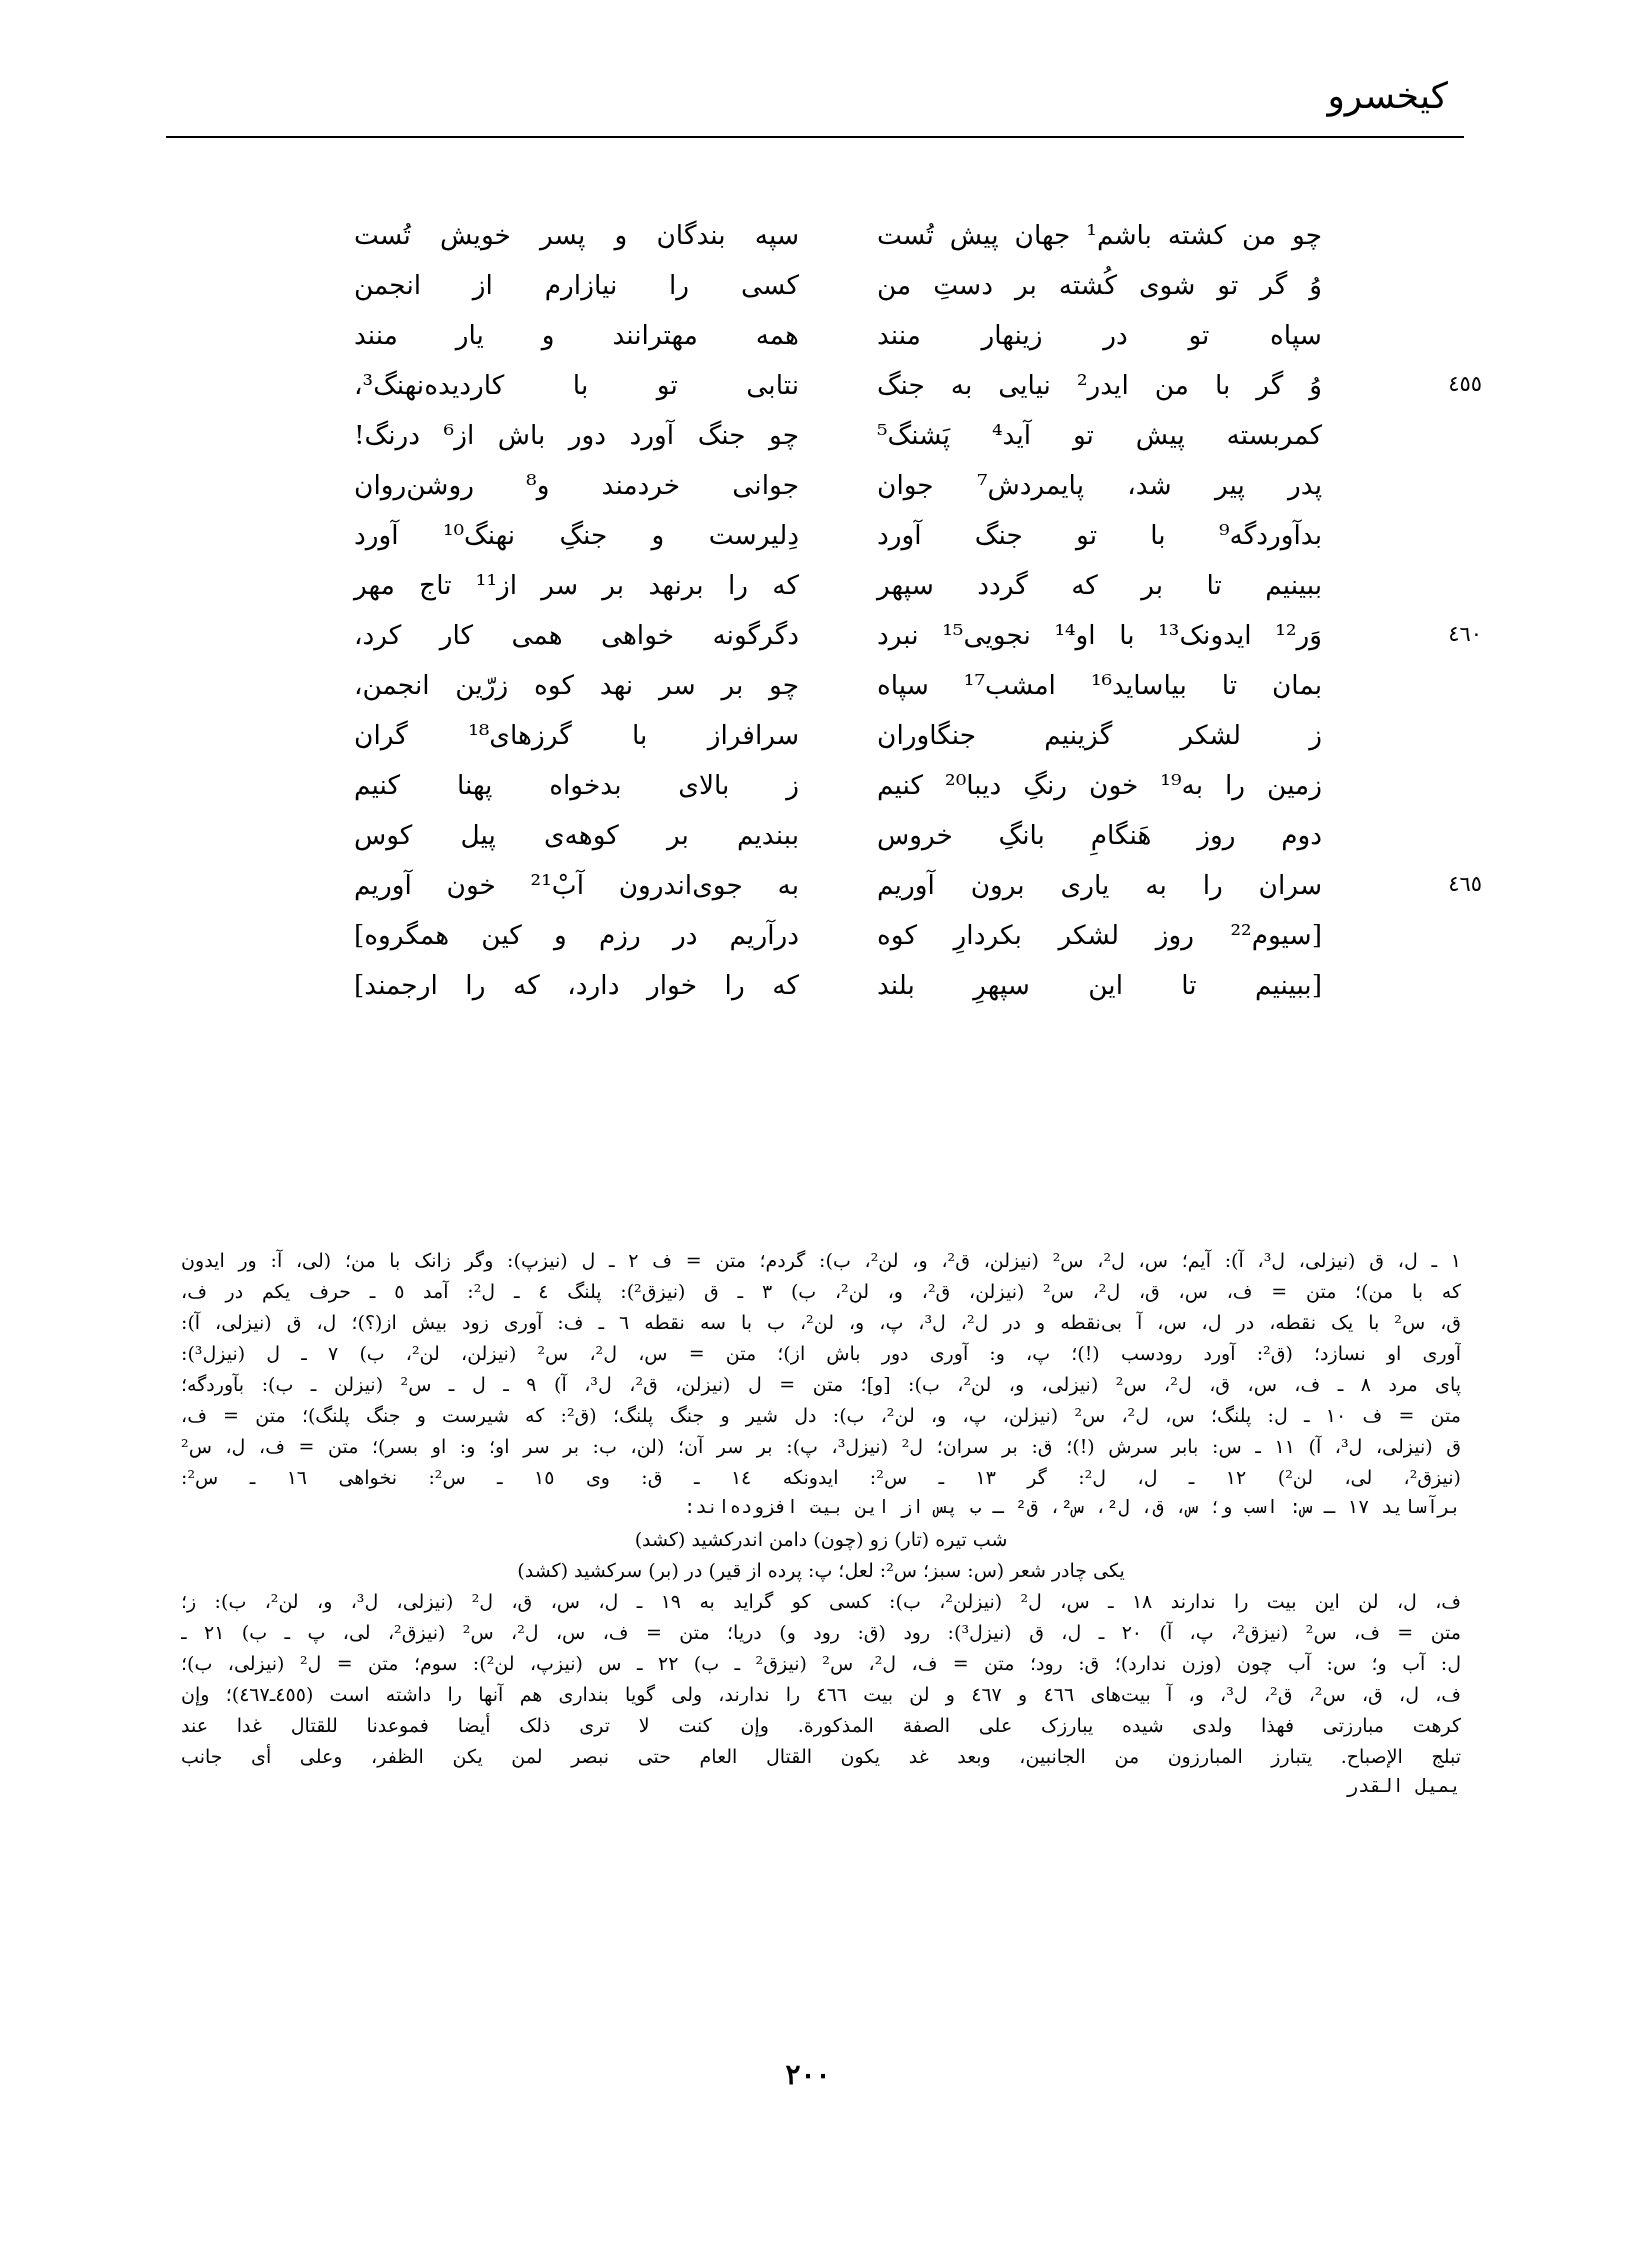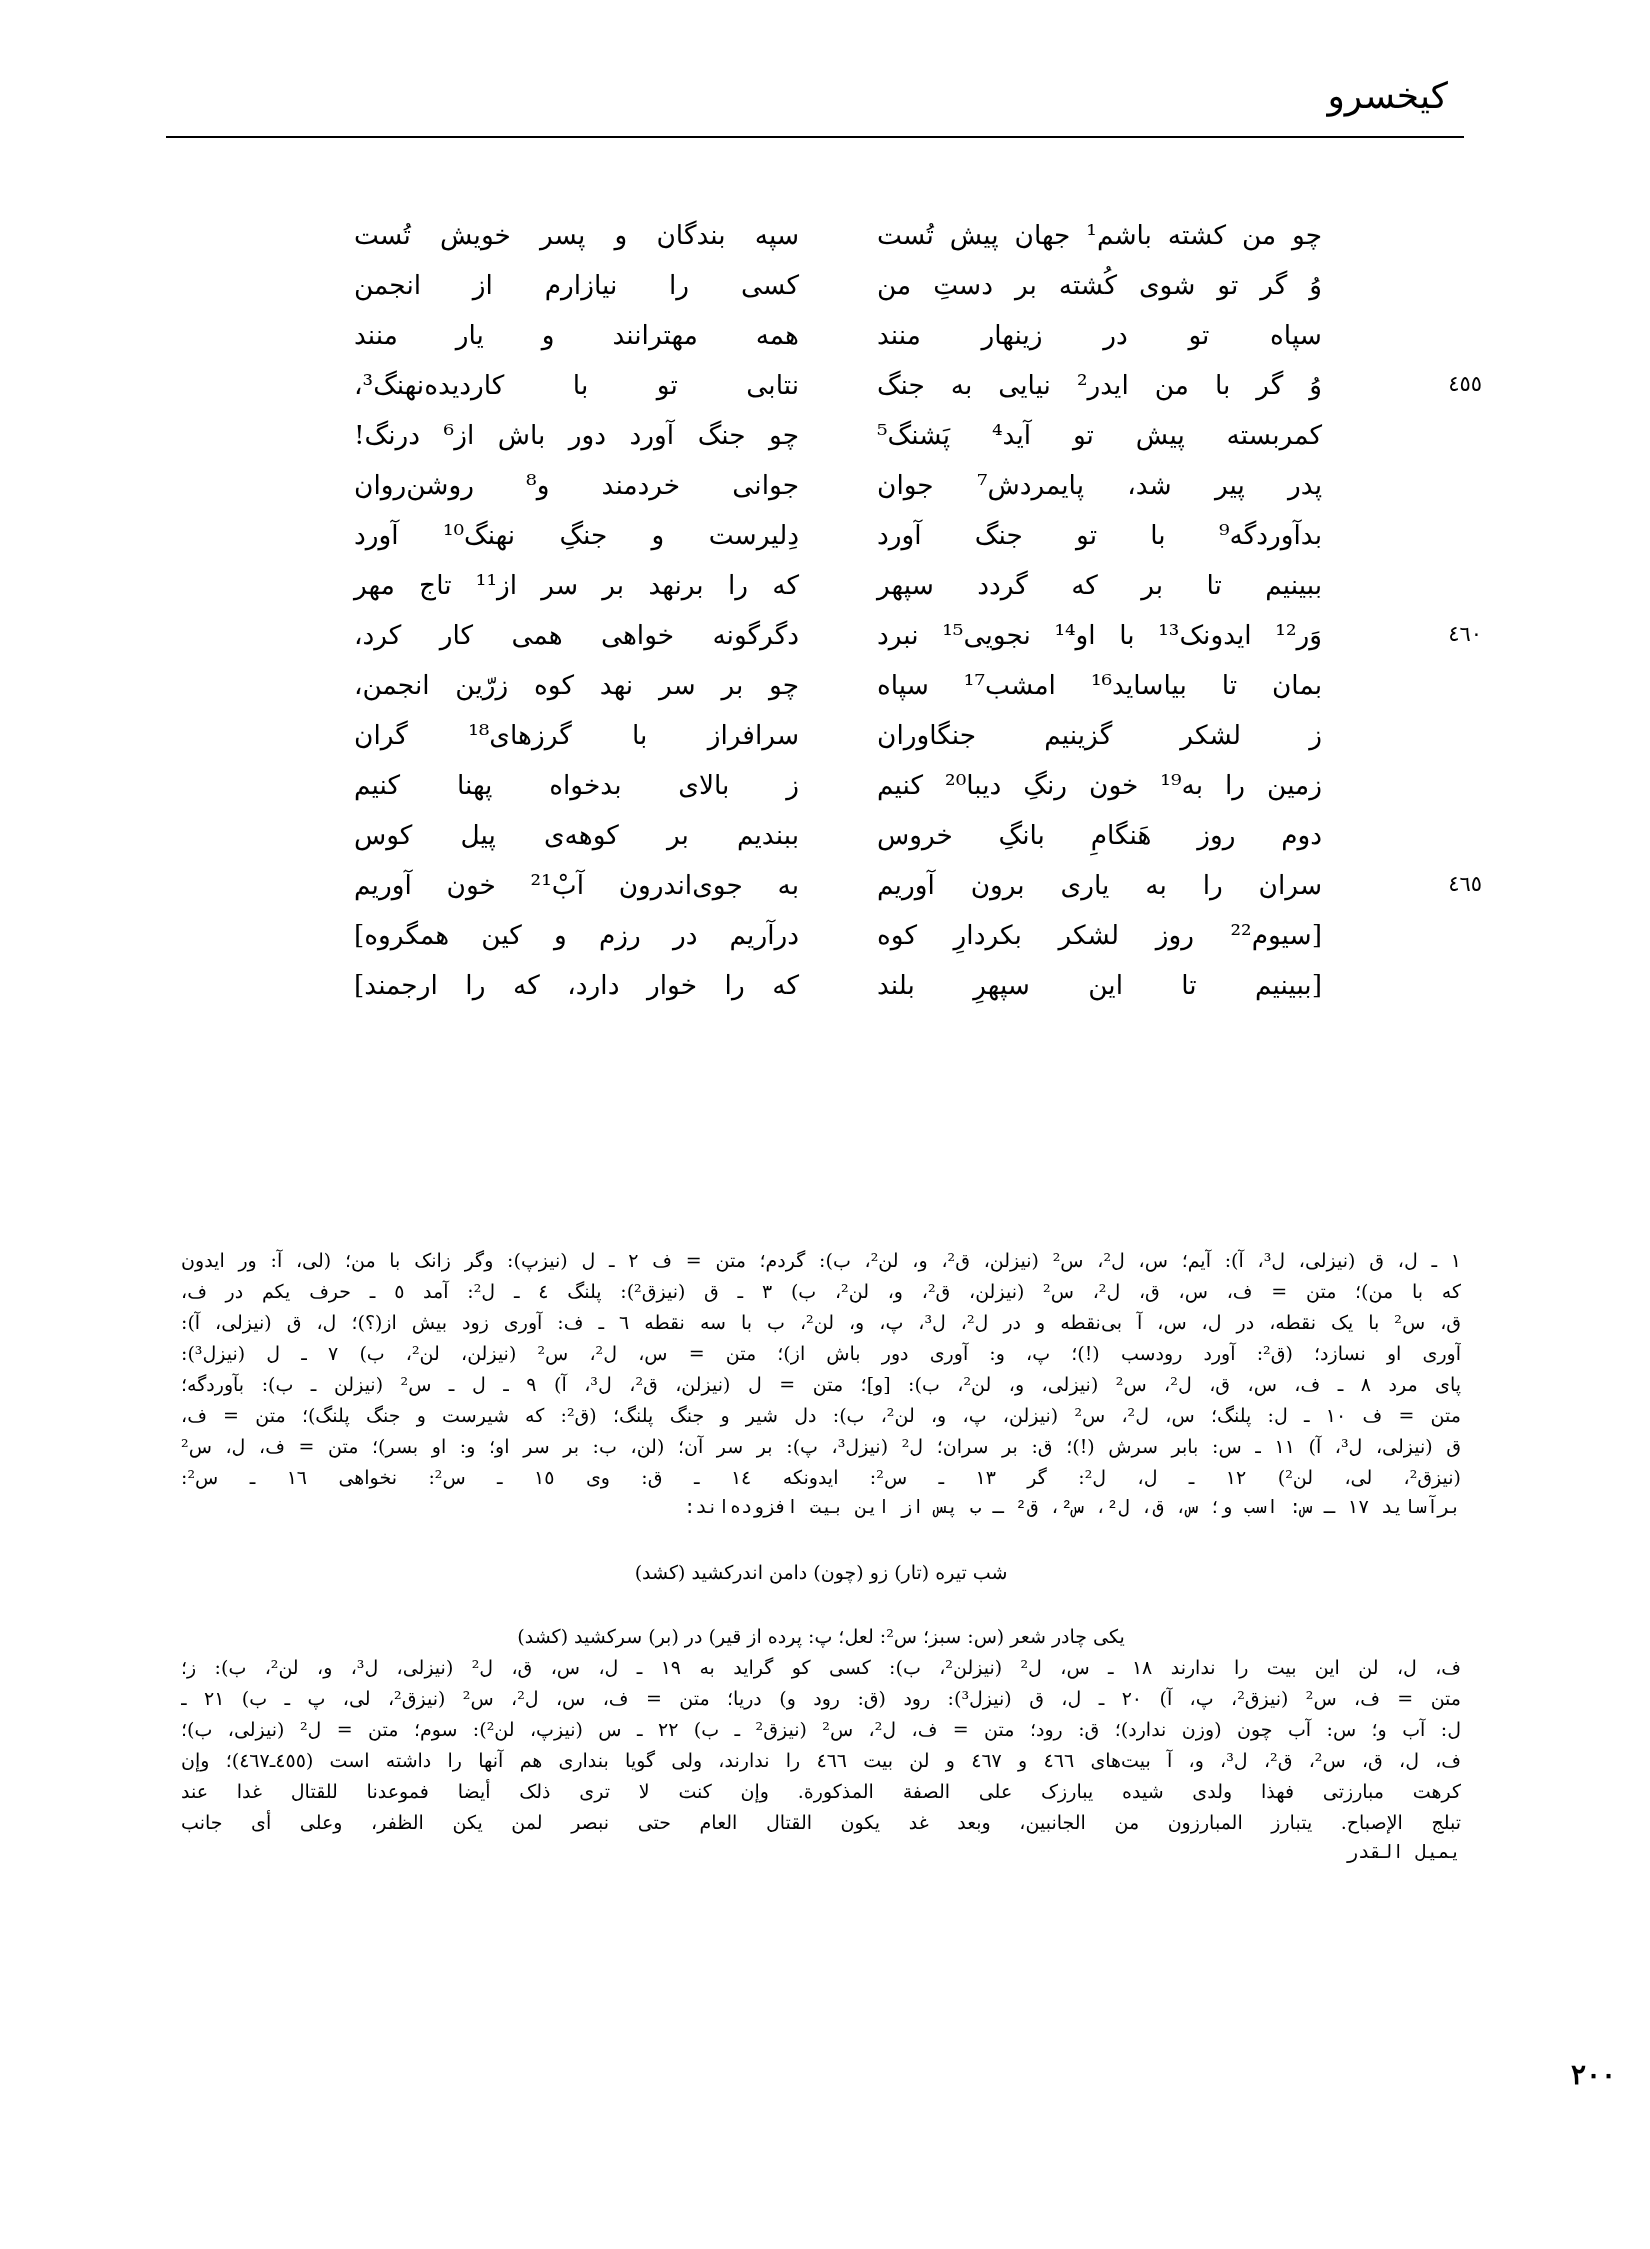--- a/index.html
+++ b/index.html
@@ -14,24 +14,24 @@
   .bayt { display:flex; flex-direction:row; height:50px; align-items:center; position:relative; }
   .misra { width:445px; font-size:26.4px; font-family:"DejaVu Serif", serif;
            text-align:justify; text-align-last:justify; white-space:nowrap; overflow:visible; }
   .misra.first { margin-left:78px; }
   .line-no { position:absolute; right:-160px; width:83px; text-align:right;
              font-size:21px; font-family:"DejaVu Sans", sans-serif; }
 
   .footnotes { position:absolute; top:1245px; left:181px; width:1280px; direction:rtl;
                font-size:19px; line-height:31px; font-family:"DejaVu Serif", serif; }
   .fn-line { white-space:nowrap; overflow:hidden; text-align:justify; text-align-last:justify; }
-  .fn-line.center { text-align:left; text-align-last:center;margin-top:33px; }
+  .fn-line.center { text-align:left; text-align-last:center; }
   .fn-line.short { text-align-last:right;font-family:Liberation Mono, monospace; }
 
-  .folio { position:absolute; top:2058px; left:0; width:1616px; text-align:right;
+  .folio { position:absolute; top:2058px; left:0; width:1616px; text-align:center;
            font-size:28px; font-weight:bold; font-family:"DejaVu Serif", serif; direction:rtl; }
 </style>
 </head>
 <body>
 
 <div class="page">
   <div class="running-head">کیخسرو</div>
   <div class="head-rule"></div>
 
   <div class="poem" id="poem">

